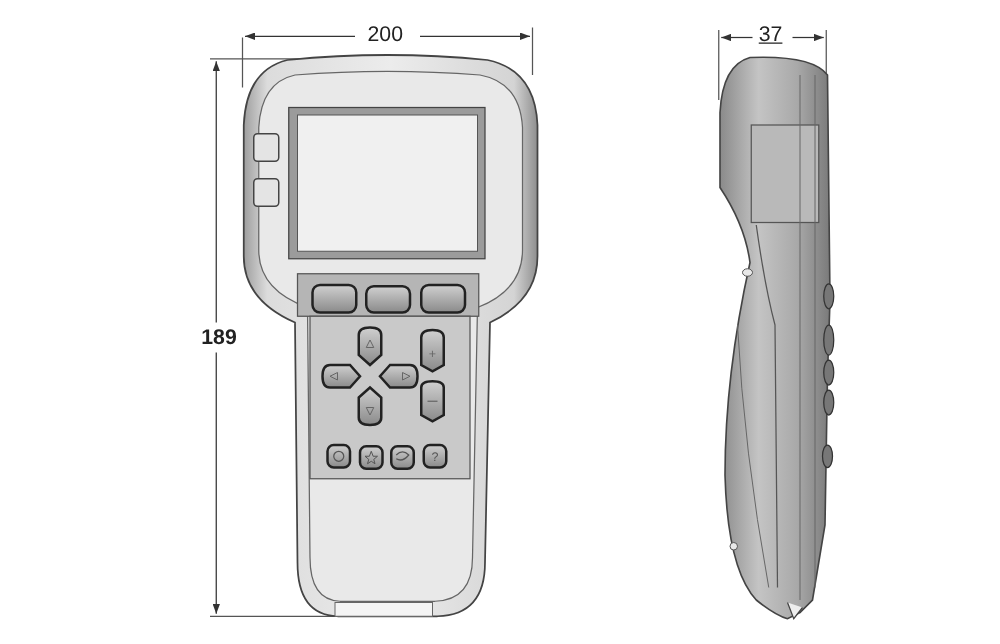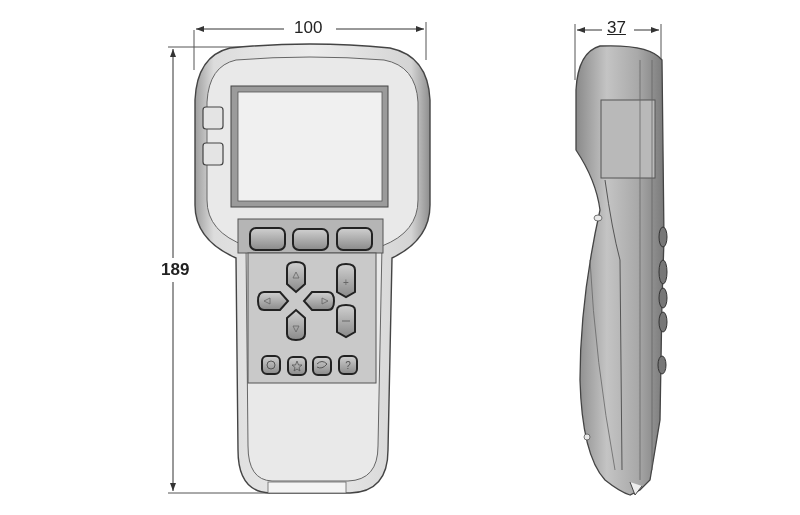--- a/index.html
+++ b/index.html
@@ -134,15 +134,15 @@
       <ellipse cx="663" cy="237" rx="4" ry="10" fill="#777" stroke="#333" stroke-width="1"></ellipse>
       <ellipse cx="663" cy="272" rx="4" ry="12" fill="#777" stroke="#333" stroke-width="1"></ellipse>
       <ellipse cx="663" cy="298" rx="4" ry="10" fill="#777" stroke="#333" stroke-width="1"></ellipse>
       <ellipse cx="663" cy="322" rx="4" ry="10" fill="#777" stroke="#333" stroke-width="1"></ellipse>
       <ellipse cx="662" cy="365" rx="4" ry="9" fill="#777" stroke="#333" stroke-width="1"></ellipse>
     </g>
     <path d="M630,482 L635,495 L642,486" fill="#eee" stroke="#444" stroke-width="1"></path>
   </g>
 </svg>
 
-<div class="dim-label" style="left:291px; top:19px;">100</div>
+<div class="dim-label" style="left:291px; top:19px;">200</div>
 <div class="dim-label" style="left:158px; top:261px;font-weight:bold;">189</div>
 <div class="dim-label" style="left:604px; top:19px;text-decoration:underline;">37</div>
 
 </body></html>

